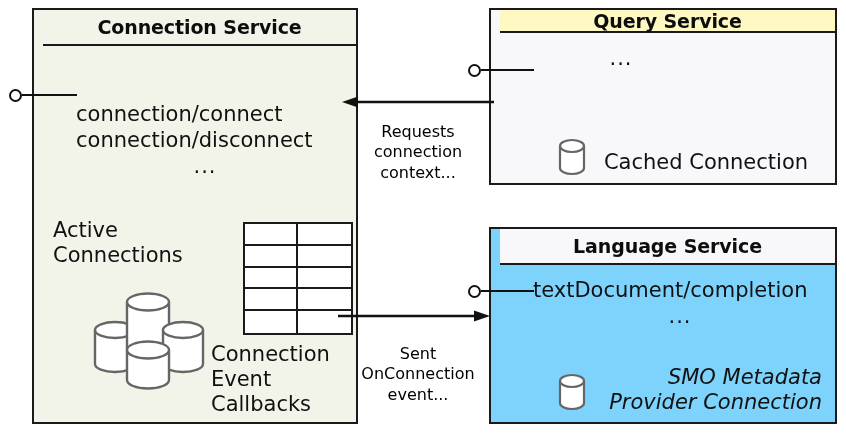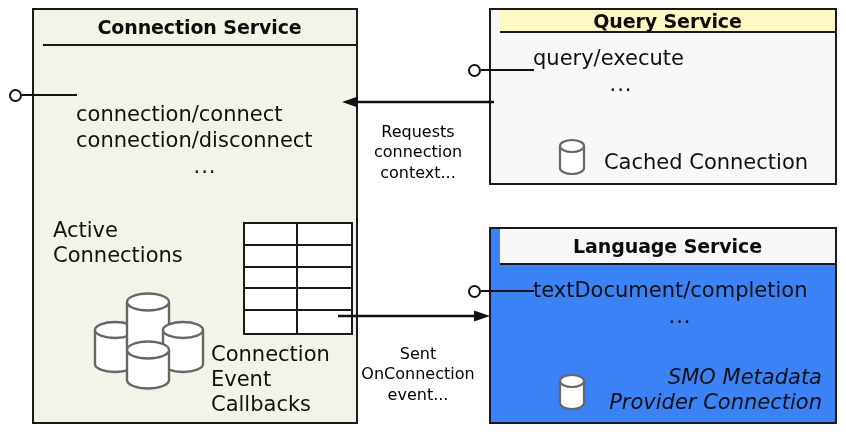--- a/index.html
+++ b/index.html
@@ -63,21 +63,21 @@
     height: 177px;
     background: #f8f8fb;
   }
   #query-service .title-bar { height: 23px; background: #fef9c3; }
 
   #language-service {
     left: 489px;
     top: 227px;
     width: 348px;
     height: 197px;
-    background: #3b82f6;
+    background: #7dd3fc;
   }
   #language-service .title-bar { height: 36px; background: #f8f8fb; }
 
   
   .endpoints {
     position: absolute;
     font-size: 21px;
     color: #111111;
     line-height: 1.23;
     white-space: nowrap;
@@ -257,21 +257,20 @@
     </div>
   </div>
 
   <div class="component" id="query-service">
     <div class="title-bar">
       <span class="title-text">Query Service</span>
     </div>
     <div class="body">
 
       <div class="endpoints" id="qs-endpoints">
-        <span class="ep-line">query/execute</span>
         <span class="ellipsis">...</span>
       </div>
 
       <div class="cyl" id="qs-cyl">
         <svg width="30" height="40" viewBox="0 0 30 40">
           <g fill="#ffffff" stroke="#666666" stroke-width="2.2">
             <path d="M3,9 L3,31 A12,6 0 0,0 27,31 L27,9"></path>
             <ellipse cx="15" cy="9" rx="12" ry="6"></ellipse>
           </g>
         </svg>

